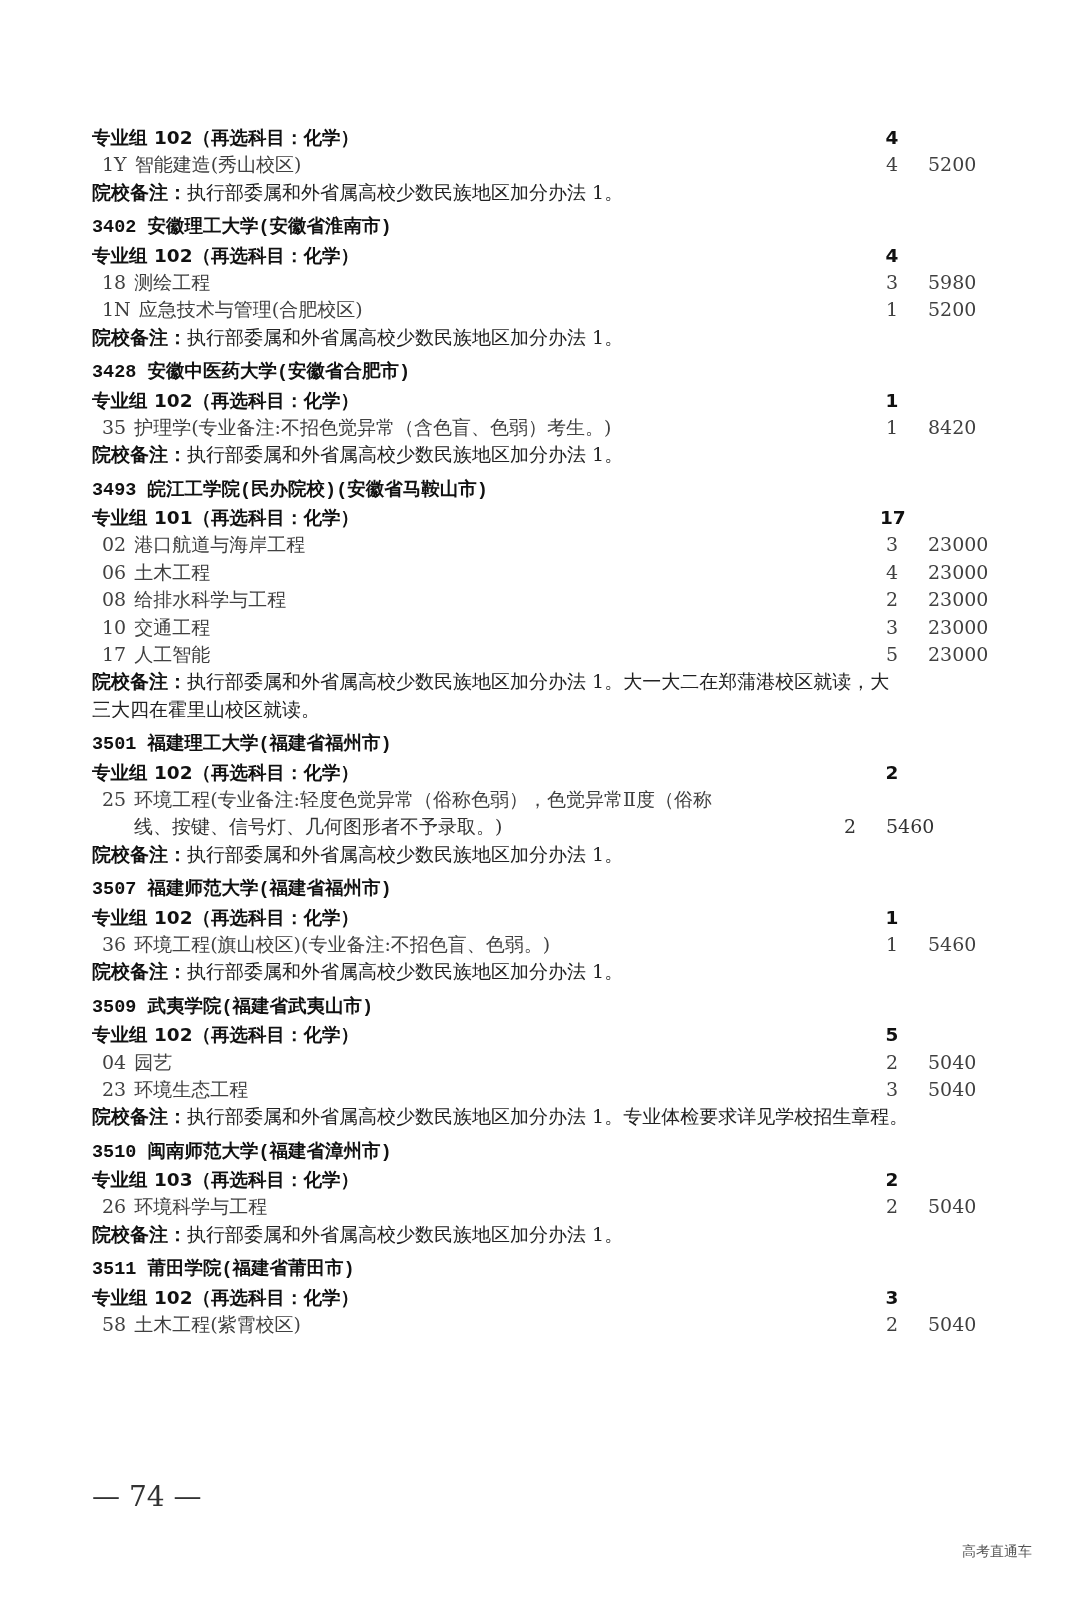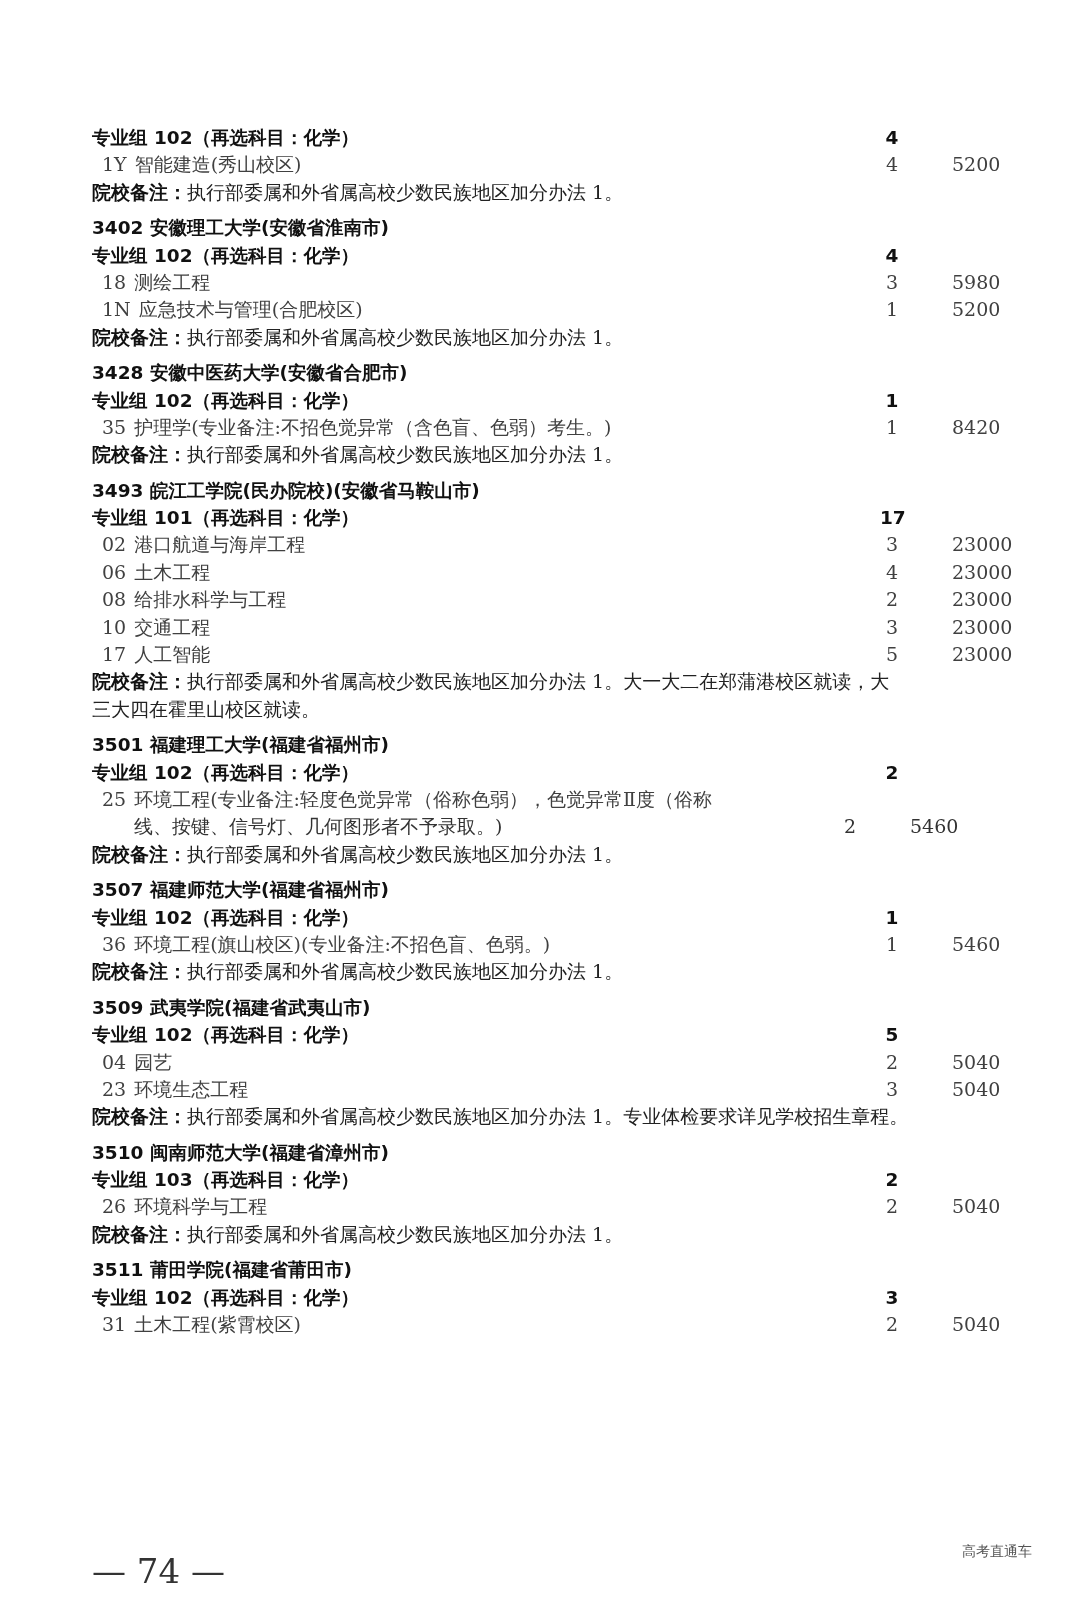--- a/index.html
+++ b/index.html
@@ -29,20 +29,21 @@
       white-space: nowrap;
     }
     .bold {
       font-family: "DejaVu Sans", "Liberation Sans", sans-serif;
       font-weight: bold;
       color: #111;
       font-size: 18.5px;
     }
     .school {
       margin-top: 8px;
+      font-family: Liberation Mono, monospace;
     }
     .major {
       padding-left: 10px;
       color: #404040;
     }
     .major-cont {
       padding-left: 42px;
       color: #333;
     }
     .note {
@@ -54,32 +55,32 @@
       color: #111;
     }
     .col-count {
       position: absolute;
       left: 788px;
       width: 24px;
       text-align: center;
     }
     .col-fee {
       position: absolute;
-      left: 860px;
+      left: 836px;
       width: 80px;
       text-align: left;
     }
     .code {
       margin-right: 8px;
     }
     .page-number {
       position: absolute;
       left: 92px;
-      top: 1551px;
-      font-size: 34px;
+      top: 1480px;
+      font-size: 28px;
       color: #333;
       font-family: "DejaVu Serif", "Liberation Serif", serif;
     }
     .watermark {
       position: absolute;
       right: 48px;
       top: 1543px;
       font-size: 14px;
       color: #555;
       font-family: "DejaVu Sans", "Liberation Sans", sans-serif;
@@ -234,21 +235,21 @@
   <div class="line note">
     <span class="note-label">院校备注：</span><span>执行部委属和外省属高校少数民族地区加分办法 1。</span>
   </div>
 
   <div class="line bold school">3511  莆田学院(福建省莆田市)</div>
   <div class="line bold">
     <span>专业组 102（再选科目：化学）</span>
     <span class="col-count">3</span>
   </div>
   <div class="line major">
-    <span class="code">31</span><span>土木工程(紫霄校区)</span>
+    <span class="code">58</span><span>土木工程(紫霄校区)</span>
     <span class="col-count">2</span>
     <span class="col-fee">5040</span>
   </div>
 
 </div>
 
 <div class="page-number">— 74 —</div>
 <div class="watermark">高考直通车</div>
 
 </body></html>

